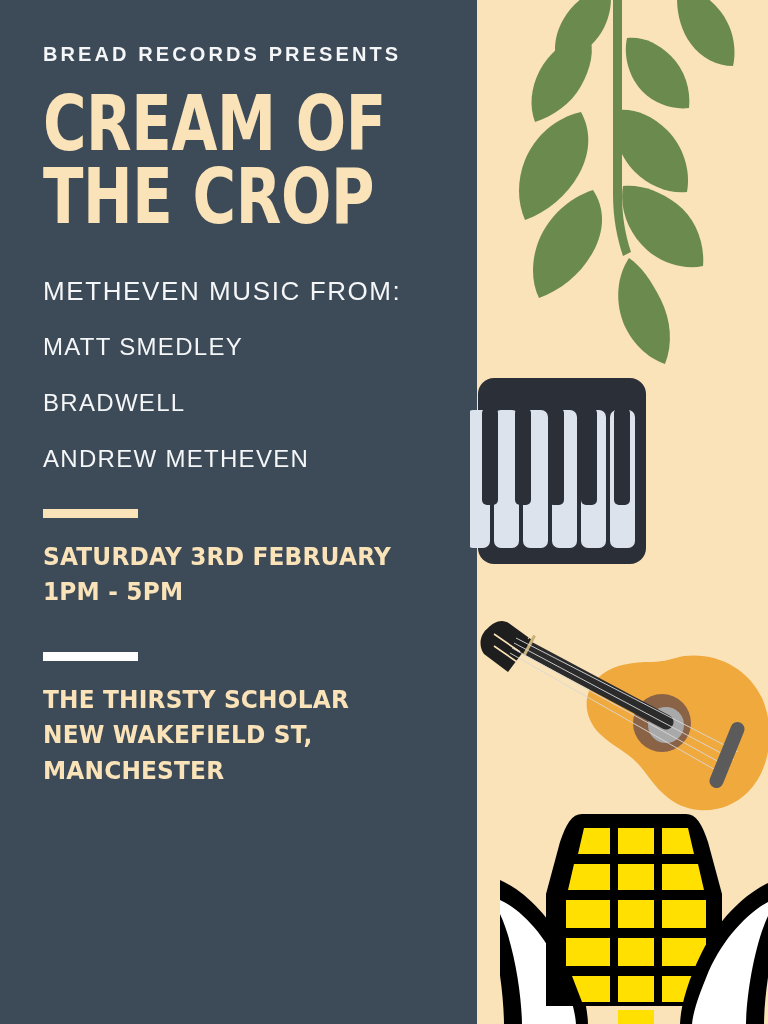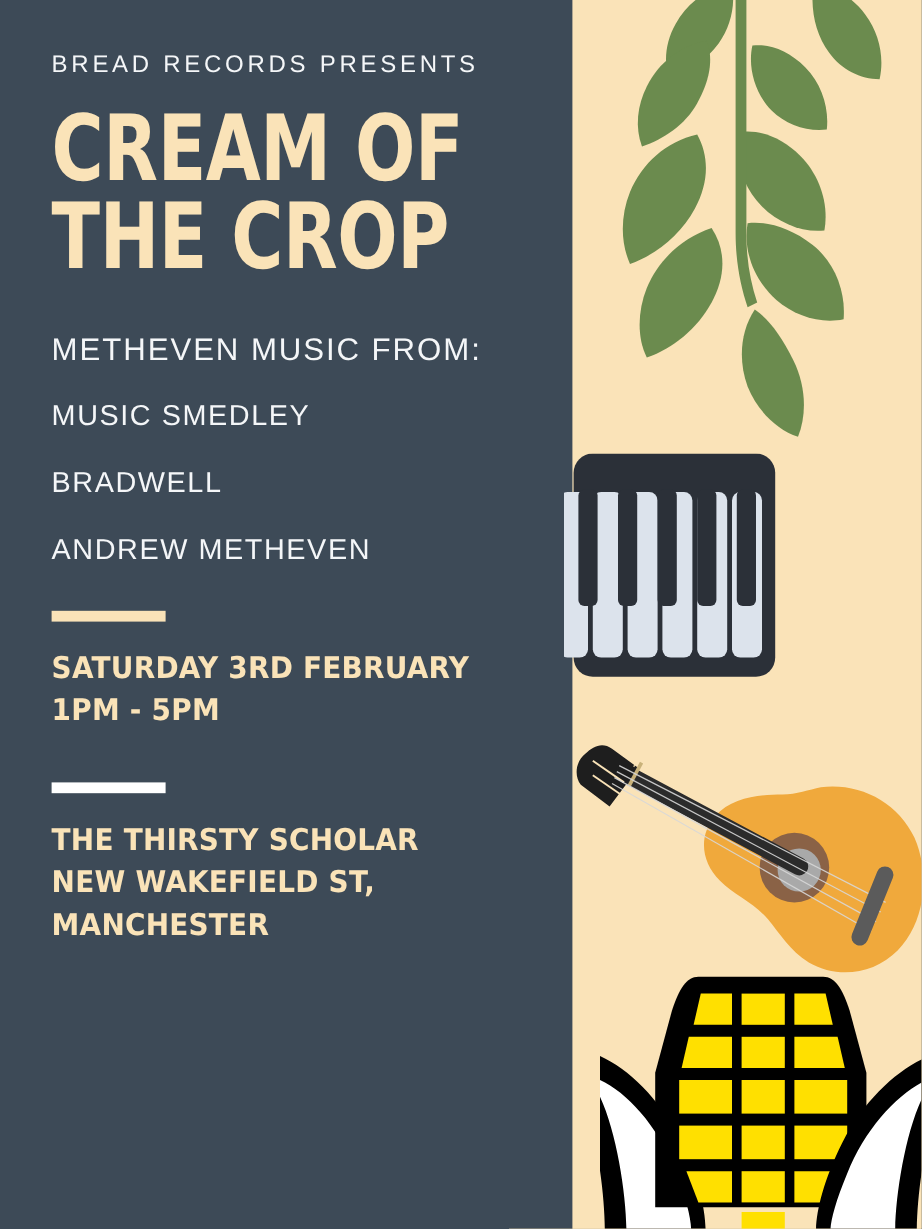--- a/index.html
+++ b/index.html
@@ -34,21 +34,21 @@
   .content {
     position:absolute; left:0; top:0;
     width:477px; height:1024px;
     z-index:5;
     padding:44px 0 0 43px;
   }
 
   .presents {
     color:#F4F6F8;
     font-size:20px;
-    font-weight:400;
+    font-weight:700;
     letter-spacing:3.1px;
     line-height:1;
     margin-bottom:24px;
   }
 
   .title {
     color:#FAE3B8;
     font-family:"DejaVu Sans", sans-serif;
     font-weight:bold;
     font-size:76px;
@@ -213,21 +213,21 @@
     <div class="presents">BREAD RECORDS PRESENTS</div>
 
     <div class="title">
       <span class="title-line">CREAM OF</span>
       <span class="title-line">THE CROP</span>
     </div>
 
     <div class="featuring">METHEVEN MUSIC FROM:</div>
 
     <div>
-      <div class="artist">MUSIC SMEDLEY</div>
+      <div class="artist">MATT SMEDLEY</div>
       <div class="artist">BRADWELL</div>
       <div class="artist">ANDREW METHEVEN</div>
     </div>
 
     <div class="rule rule-cream"></div>
 
     <div class="when">
       <div>SATURDAY 3RD FEBRUARY</div>
       <div>1PM - 5PM</div>
     </div>

